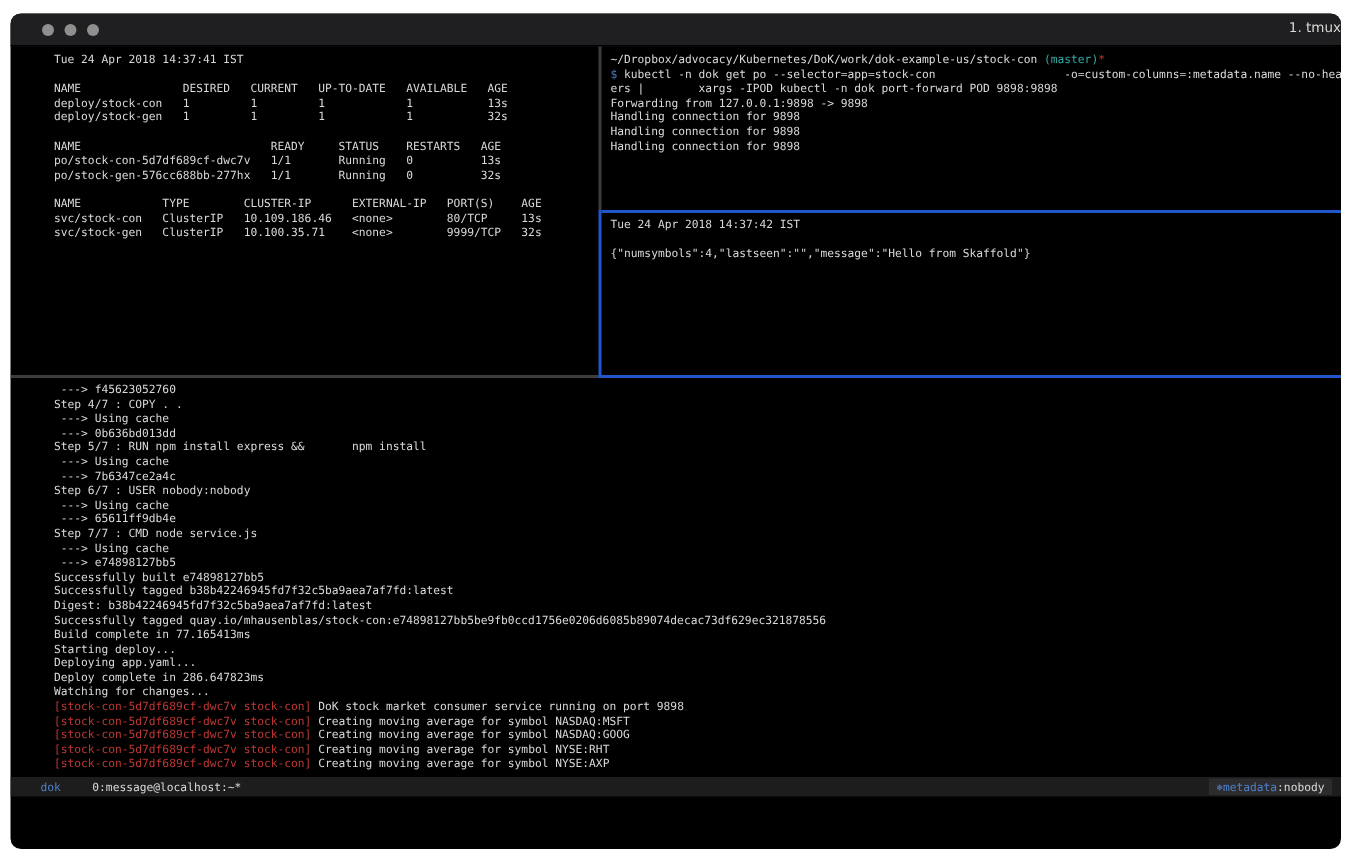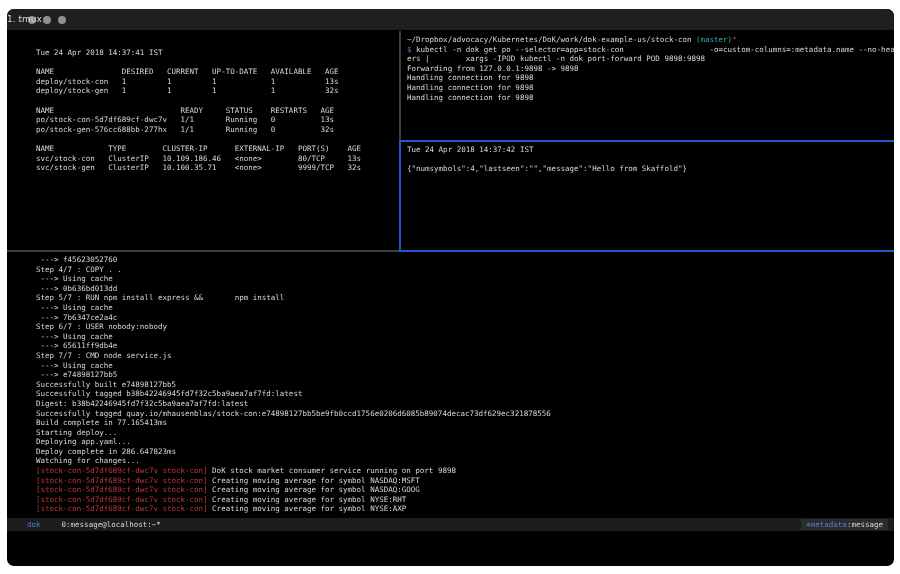--- a/index.html
+++ b/index.html
@@ -11,35 +11,35 @@
     background:#000; border-radius:7px; overflow:hidden;
   }
 
   .titlebar {
     position:absolute; top:0; left:0; right:0; height:22px;
     background:#1f1f21; border-bottom:1px solid #000;
   }
   .lights { position:absolute; left:21px; top:7px; display:flex; gap:7px; }
   .light { width:8px; height:8px; border-radius:50%; background:#8f8f8f; }
   .title {
-    position:absolute; left:0; right:0; top:5px; text-align:left;
+    position:absolute; left:0; right:0; top:5px; text-align:right;
     color:#d8d8d8; font-size:9px; font-family:"DejaVu Sans", sans-serif;
   }
 
   .pane {
     position:absolute; overflow:hidden; white-space:pre;
     color:#d9d9d9; font-size:7.5px; line-height:9.6px;
   }
   .term-line { min-height:9.6px; }
 
   .c-red  { color: var(--ansi-red, #bd3834); }
   .c-cyan { color: var(--ansi-cyan, #35aaa5); }
   .c-blue { color: var(--prompt-blue, #4f7fc9); }
 
-  .pane-kubectl-watch { left:0;   top:22px;  width:392px; height:183px; padding:4px 10px 0 29px;margin-top:13px; }
+  .pane-kubectl-watch { left:0;   top:22px;  width:392px; height:183px; padding:4px 10px 0 29px; }
   .pane-port-forward  { left:394px; top:22px;  width:493px; height:109px; padding:4px 3px 0 6px; }
   .pane-curl-output   { left:394px; top:133px; width:493px; height:84px; padding:3px 3px 0 6px; }
   .pane-skaffold-log  { left:0;   top:243px; width:887px; height:266px; padding:3px 3px 0 29px; }
 
   .divider { position:absolute; background:#3d3d3d; }
   .div-v-gray  { left:392px; top:22px;  width:2px;   height:109px; }
   .div-v-blue  { left:392px; top:131px; width:2px;   height:112px; background:var(--accent-blue-border, #2156cc); }
   .div-h-right { left:394px; top:131px; width:493px; height:2px;   background:var(--accent-blue-border, #2156cc); }
   .div-h-left-main  { left:0;   top:241px; width:392px; height:2px; }
   .div-h-right-main { left:392px; top:241px; width:495px; height:2px; background:var(--accent-blue-border, #2156cc); }
@@ -84,17 +84,17 @@
   <div class="divider div-h-right"></div>
   <div class="divider div-h-left-main"></div>
   <div class="divider div-h-right-main"></div>
 
   <div class="statusbar">
     <span class="session-name">dok</span>
     <span class="window-label">0:message@localhost:~*</span>
     <span class="kube-context">
       <span class="ctx-icon">⎈</span>
       <span class="ctx-name">metadata</span>
-      <span class="ctx-ns">:message</span>
+      <span class="ctx-ns">:nobody</span>
     </span>
   </div>
 
 </div>
 
 </body></html>

